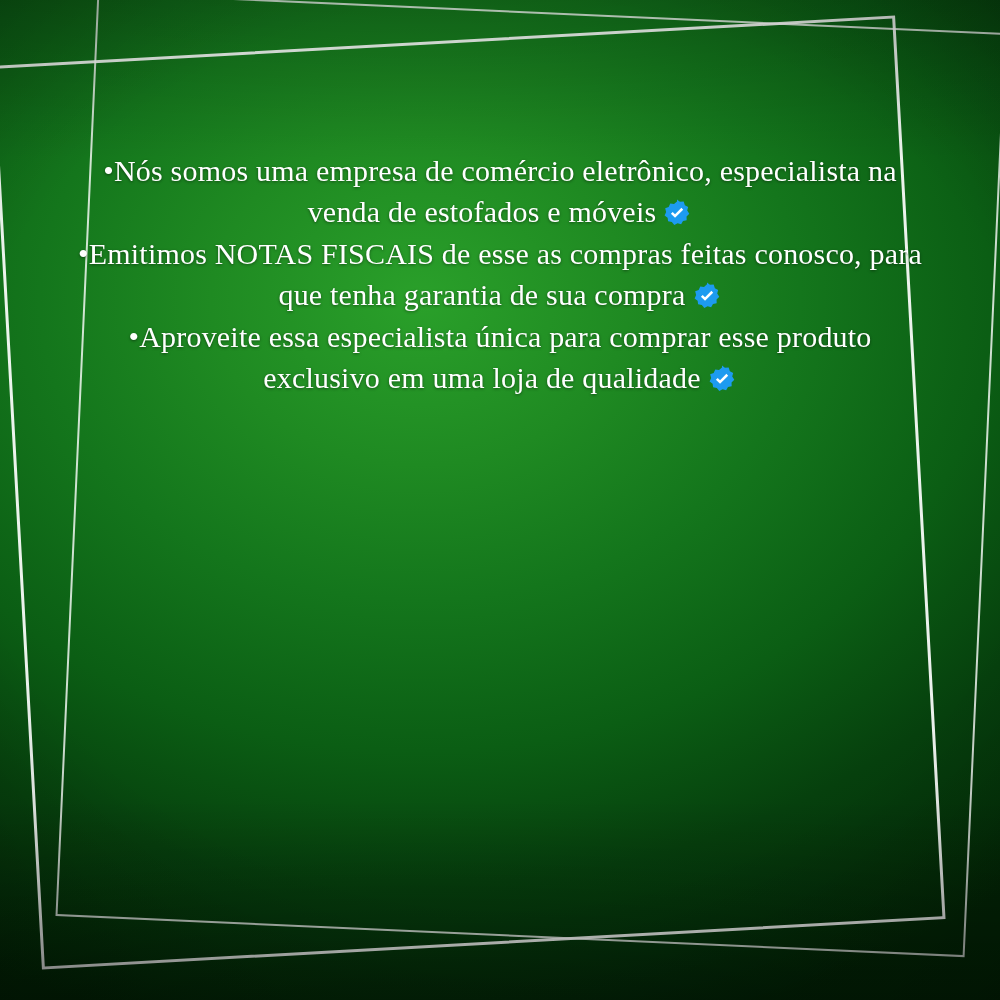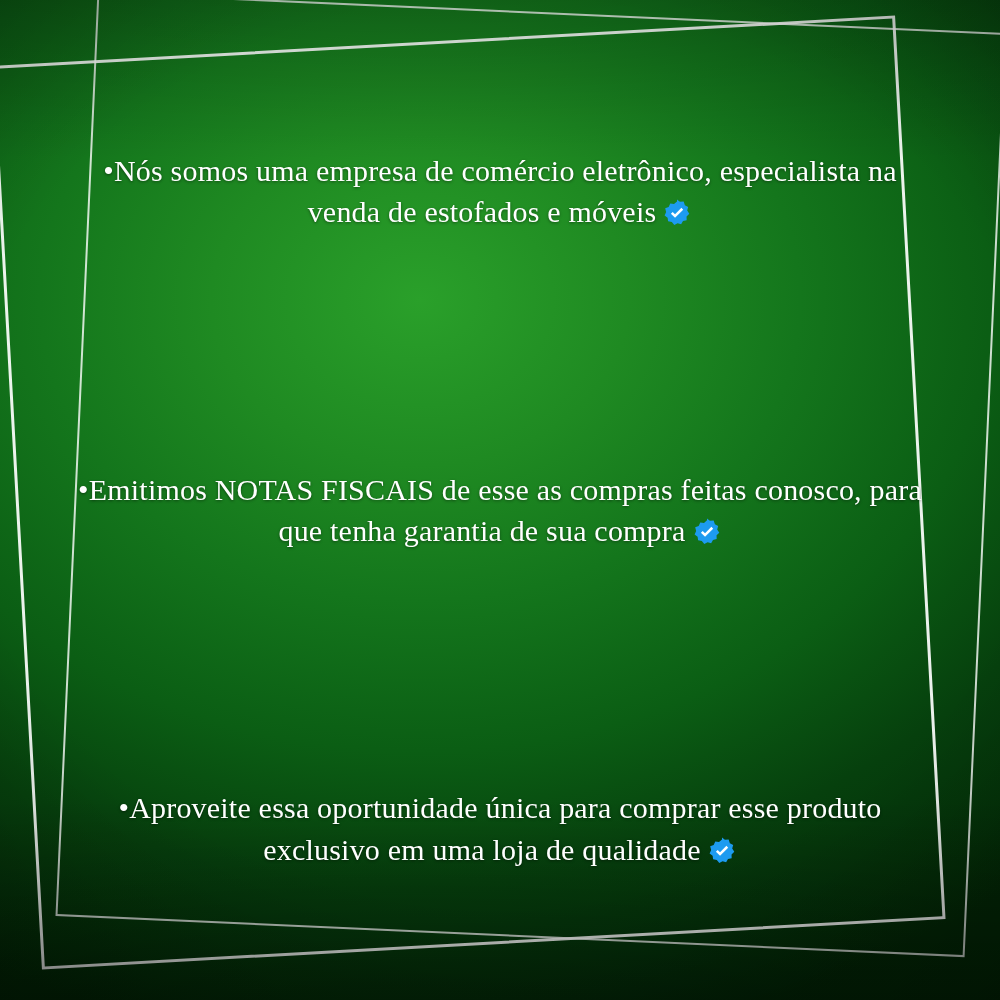--- a/index.html
+++ b/index.html
@@ -60,21 +60,21 @@
 
   .content {
     position: absolute;
     left: 60px;
     top: 140px;
     width: 880px;
     height: 740px;
     z-index: 5;
     display: flex;
     flex-direction: column;
-    justify-content: space-between;
+    justify-content: flex-start;
     padding: 10px 0;
     box-sizing: border-box;
   }
 
   .bullet-item {
     color: #ffffff;
     text-align: center;
     font-size: 30px;
     line-height: 1.38;
     letter-spacing: 0.2px;
@@ -115,20 +115,20 @@
 
 
     <div class="bullet-item">
       <span class="txt">•</span><span class="txt">Emitimos NOTAS FISCAIS de esse as compras feitas conosco, para que tenha garantia de sua compra</span><span class="badge"><svg viewBox="0 0 32 32" width="30" height="30" aria-hidden="true">
             <path fill="#1d9bf0" d="M16 1.6l3.1 2.5 4-0.3 1.3 3.8 3.5 1.9-1 3.9 2.2 3.4-2.9 2.8 0.1 4-3.9 0.9-2 3.5-3.8-1.2-3.5 1.9-2.6-3-4-0.8-0.5-3.9-3.2-2.4 1.6-3.7-1-3.9 3.7-1.5 1.7-3.6 4 0.5 3.2-2.8z"></path>
             <path fill="#ffffff" d="M13.9 21.1l-4.4-4.4 1.9-1.9 2.5 2.5 6.8-6.8 1.9 1.9z"></path>
           </svg></span>
     </div>
 
     <div class="bullet-item">
-      <span class="txt">•</span><span class="txt">Aproveite essa oportunidade única para comprar esse produto exclusivo em uma loja de qualidade</span><span class="badge"><svg viewBox="0 0 32 32" width="30" height="30" aria-hidden="true">
+      <span class="txt">•</span><span class="txt">Aproveite essa especialista única para comprar esse produto exclusivo em uma loja de qualidade</span><span class="badge"><svg viewBox="0 0 32 32" width="30" height="30" aria-hidden="true">
             <path fill="#1d9bf0" d="M16 1.6l3.1 2.5 4-0.3 1.3 3.8 3.5 1.9-1 3.9 2.2 3.4-2.9 2.8 0.1 4-3.9 0.9-2 3.5-3.8-1.2-3.5 1.9-2.6-3-4-0.8-0.5-3.9-3.2-2.4 1.6-3.7-1-3.9 3.7-1.5 1.7-3.6 4 0.5 3.2-2.8z"></path>
             <path fill="#ffffff" d="M13.9 21.1l-4.4-4.4 1.9-1.9 2.5 2.5 6.8-6.8 1.9 1.9z"></path>
           </svg></span>
     </div>
 
   </div>
 </div>
 
 </body></html>

